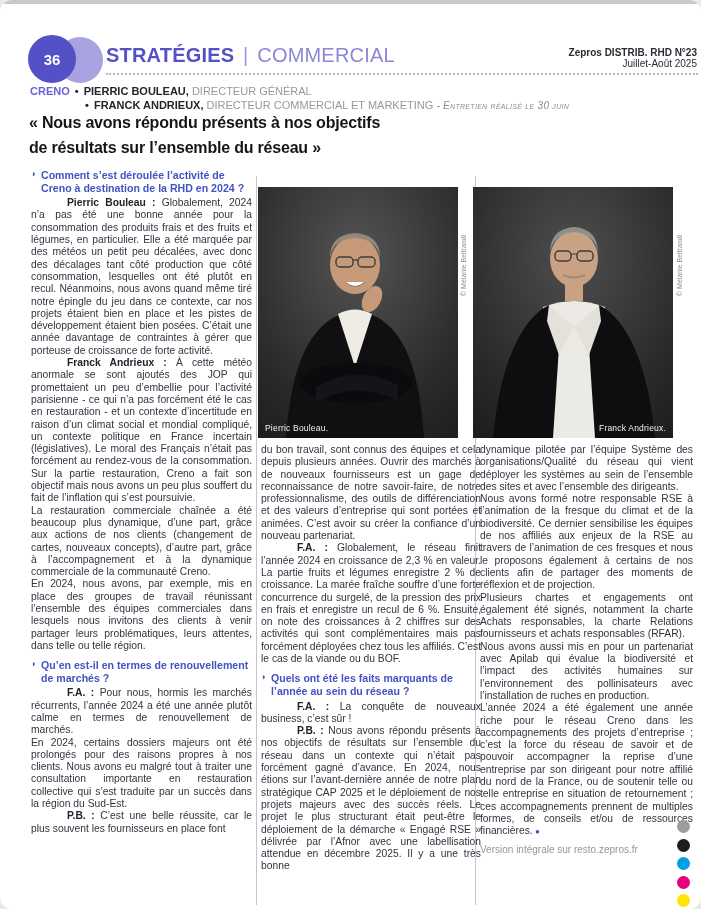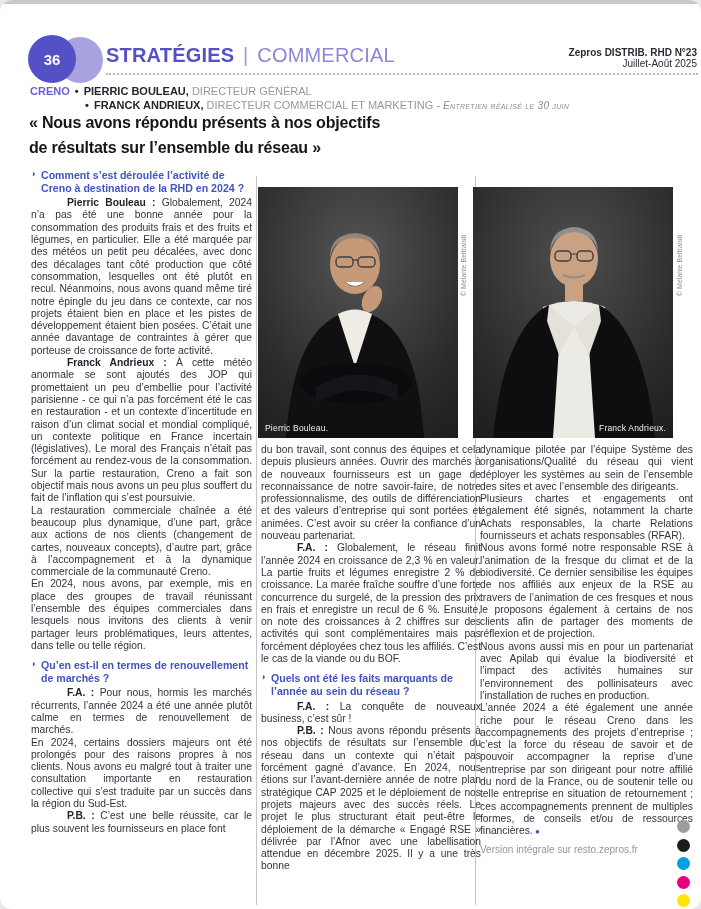--- a/index.html
+++ b/index.html
@@ -174,22 +174,22 @@
     </div>
   <div id="col2" class="col">
       <div class="para">du bon travail, sont connus des équipes et cela depuis plusieurs années. Ouvrir des marchés à de nouveaux fournisseurs est un gage de reconnaissance de notre savoir-faire, de notre professionnalisme, des outils de différenciation et des valeurs d’entreprise qui sont portées et animées. C’est avoir su créer la confiance d’un nouveau partenariat.</div>
       <div class="para"><b>F.A. : </b>Globalement, le réseau finit l’année 2024 en croissance de 2,3 % en valeur. La partie fruits et légumes enregistre 2 % de croissance. La marée fraîche souffre d’une forte concurrence du surgelé, de la pression des prix en frais et enregistre un recul de 6 %. Ensuite, on note des croissances à 2 chiffres sur des activités qui sont complémentaires mais pas forcément déployées chez tous les affiliés. C’est le cas de la viande ou du BOF.</div>
       <div class="q"><span class="qmark">◗</span>Quels ont été les faits marquants de l’année au sein du réseau ?</div>
       <div class="para"><b>F.A. : </b>La conquête de nouveaux business, c’est sûr !</div>
       <div class="para"><b>P.B. : </b>Nous avons répondu présents à nos objectifs de résultats sur l’ensemble du réseau dans un contexte qui n’était pas forcément gagné d’avance. En 2024, nous étions sur l’avant-dernière année de notre plan stratégique CAP 2025 et le déploiement de nos projets majeurs avec des succès réels. Le projet le plus structurant était peut-être le déploiement de la démarche « Engagé RSE » délivrée par l’Afnor avec une labellisation attendue en décembre 2025. Il y a une très bonne</div>
     </div>
   <div id="col3" class="col">
       <div class="para">dynamique pilotée par l’équipe Système des organisations/Qualité du réseau qui vient déployer les systèmes au sein de l’ensemble des sites et avec l’ensemble des dirigeants.</div>
+      <div class="para">Nous avons formé notre responsable RSE à l’animation de la fresque du climat et de la biodiversité. Ce dernier sensibilise les équipes de nos affiliés aux enjeux de la RSE au travers de l’animation de ces fresques et nous le proposons également à certains de nos clients afin de partager des moments de réflexion et de projection.</div>
       <div class="para">Plusieurs chartes et engagements ont également été signés, notamment la charte Achats responsables, la charte Relations fournisseurs et achats responsables (RFAR).</div>
-      <div class="para">Nous avons formé notre responsable RSE à l’animation de la fresque du climat et de la biodiversité. Ce dernier sensibilise les équipes de nos affiliés aux enjeux de la RSE au travers de l’animation de ces fresques et nous le proposons également à certains de nos clients afin de partager des moments de réflexion et de projection.</div>
       <div class="para">Nous avons aussi mis en pour un partenariat avec Apilab qui évalue la biodiversité et l’impact des activités humaines sur l’environnement des pollinisateurs avec l’installation de ruches en production.</div>
       <div class="para">L’année 2024 a été également une année riche pour le réseau Creno dans les accompagnements des projets d’entreprise ; c’est la force du réseau de savoir et de pouvoir accompagner la reprise d’une entreprise par son dirigeant pour notre affilié du nord de la France, ou de soutenir telle ou telle entreprise en situation de retournement ; ces accompagnements prennent de multiples formes, de conseils et/ou de ressources financières.<span class="end-dot"> ●</span></div>
       <div class="footer-note">Version intégrale sur resto.zepros.fr</div>
     </div>
 
   <div>
       <div class="dot" style="background: rgb(157, 157, 156); top: 820px;"></div>
       <div class="dot" style="background: rgb(29, 29, 27); top: 838.5px;"></div>
       <div class="dot" style="background: rgb(0, 160, 227); top: 857px;"></div>
       <div class="dot" style="background: rgb(230, 0, 126); top: 875.5px;"></div>

